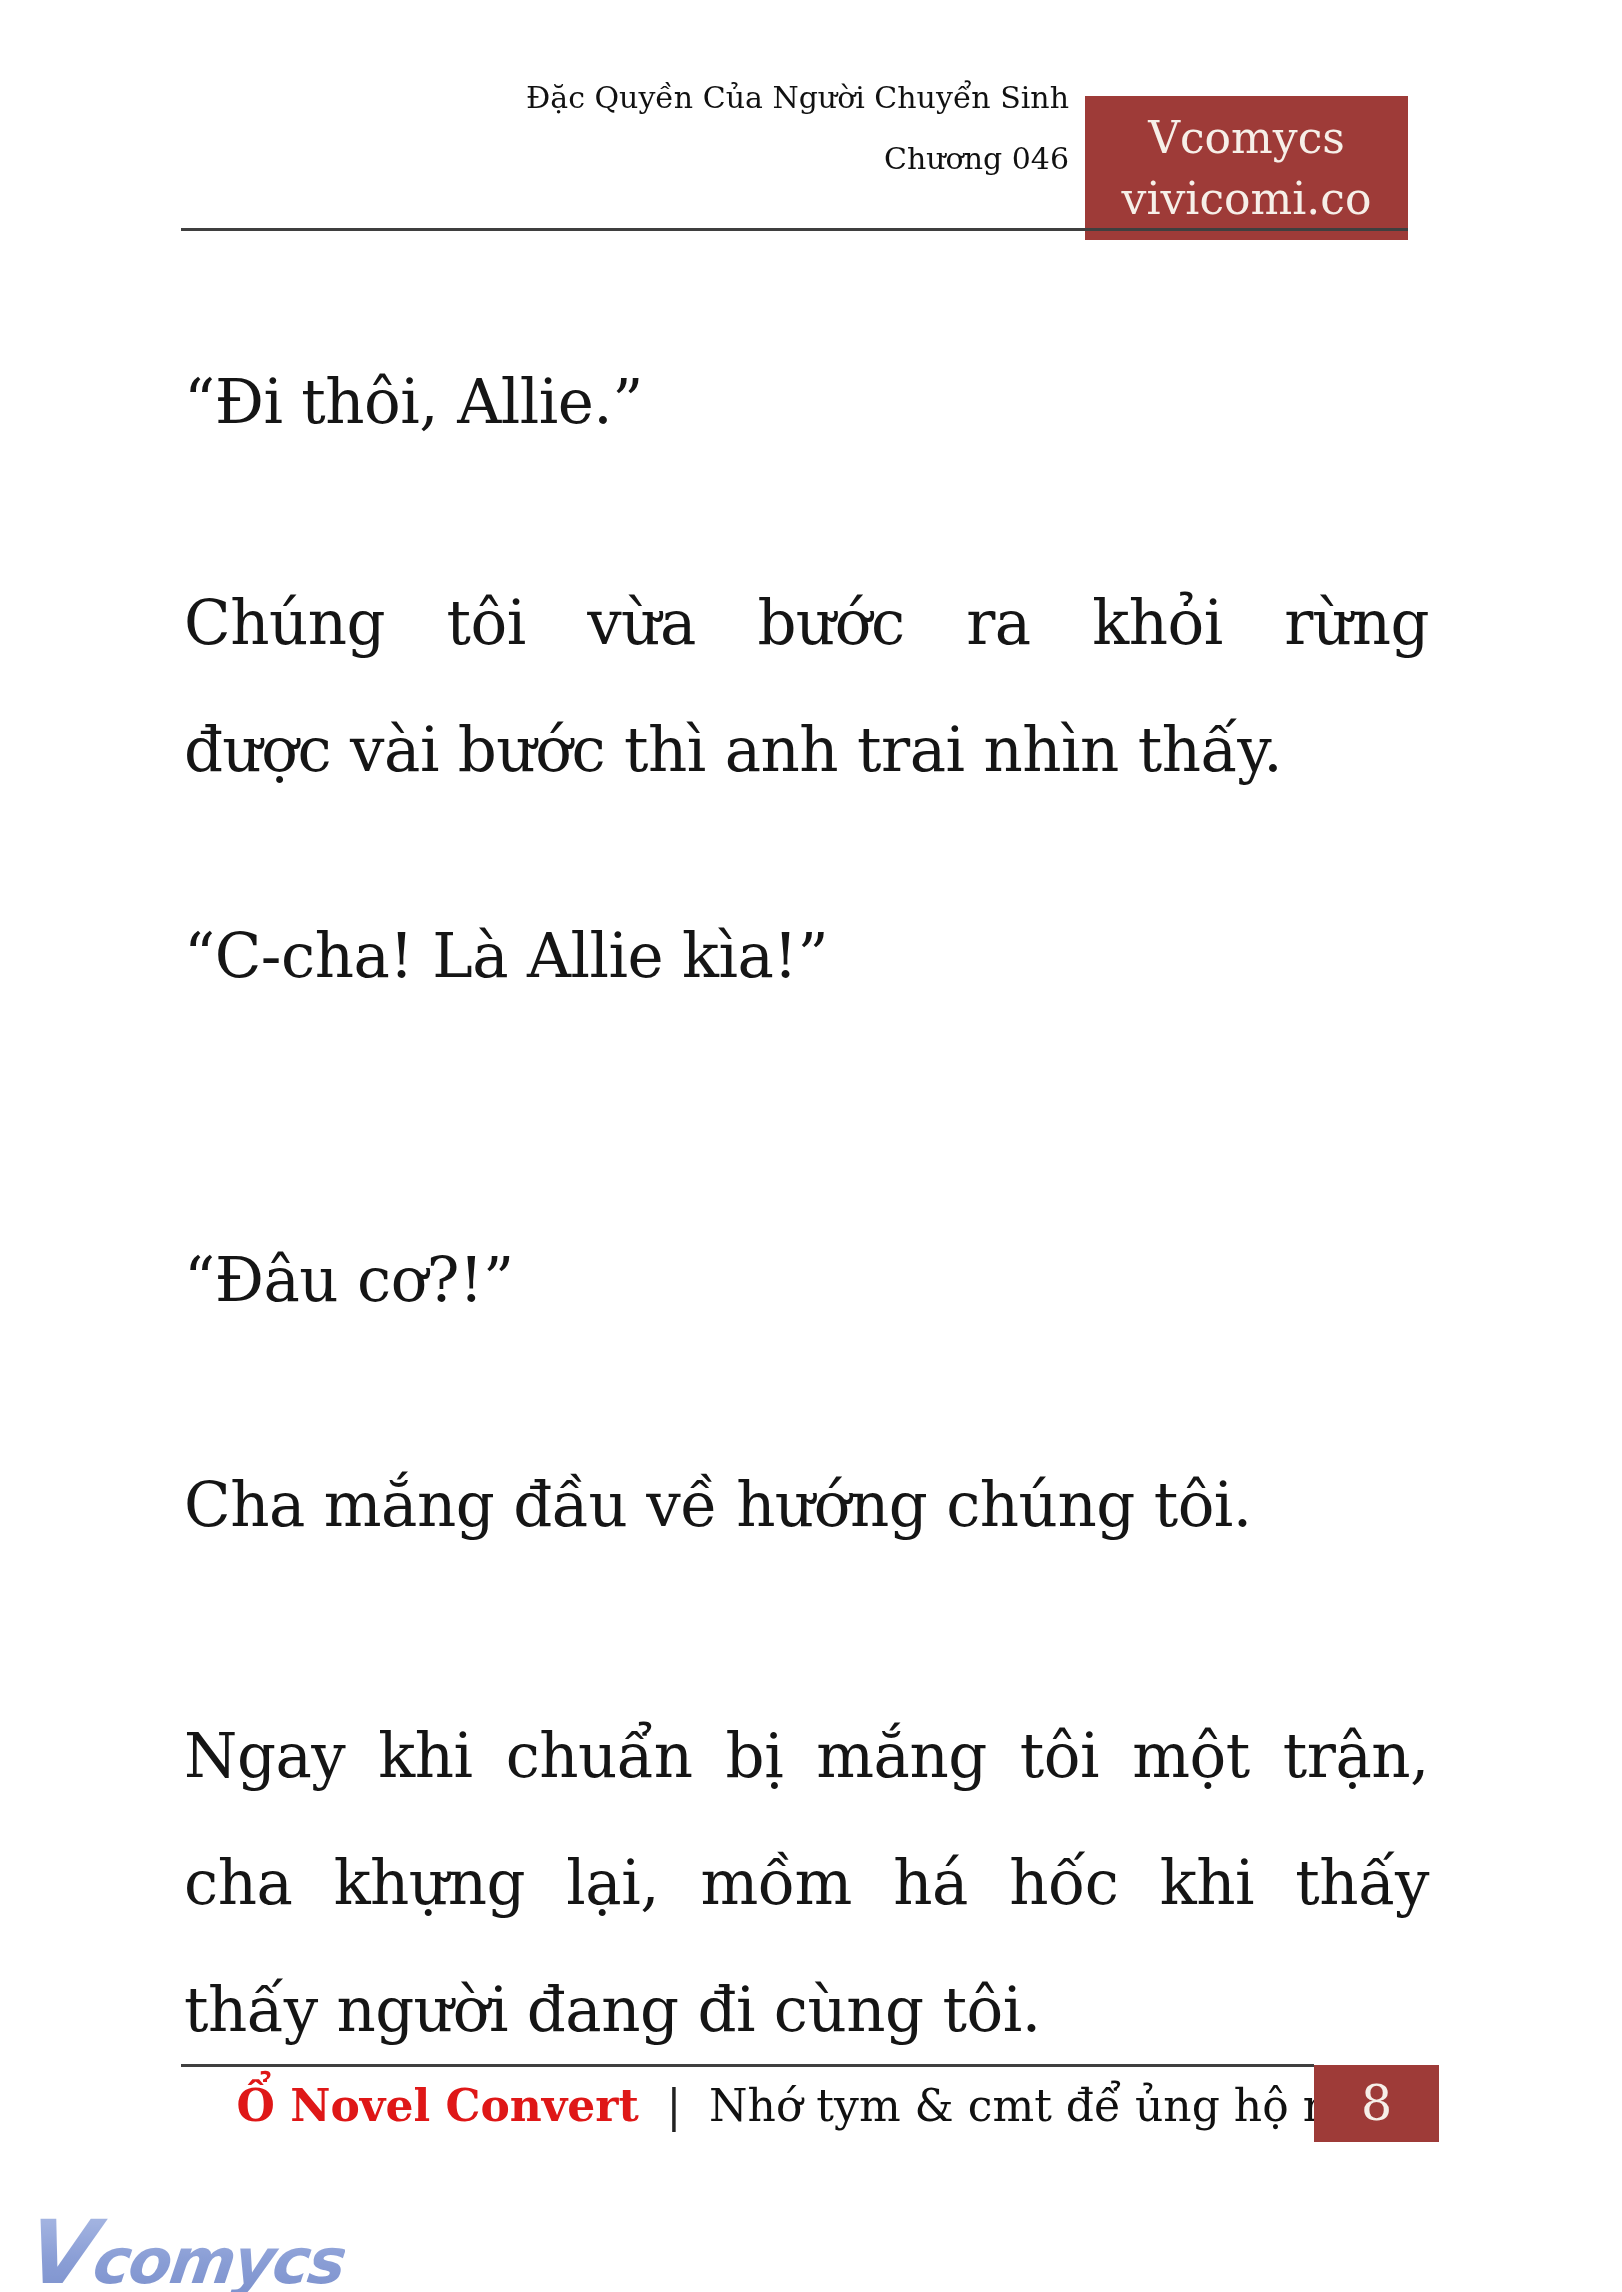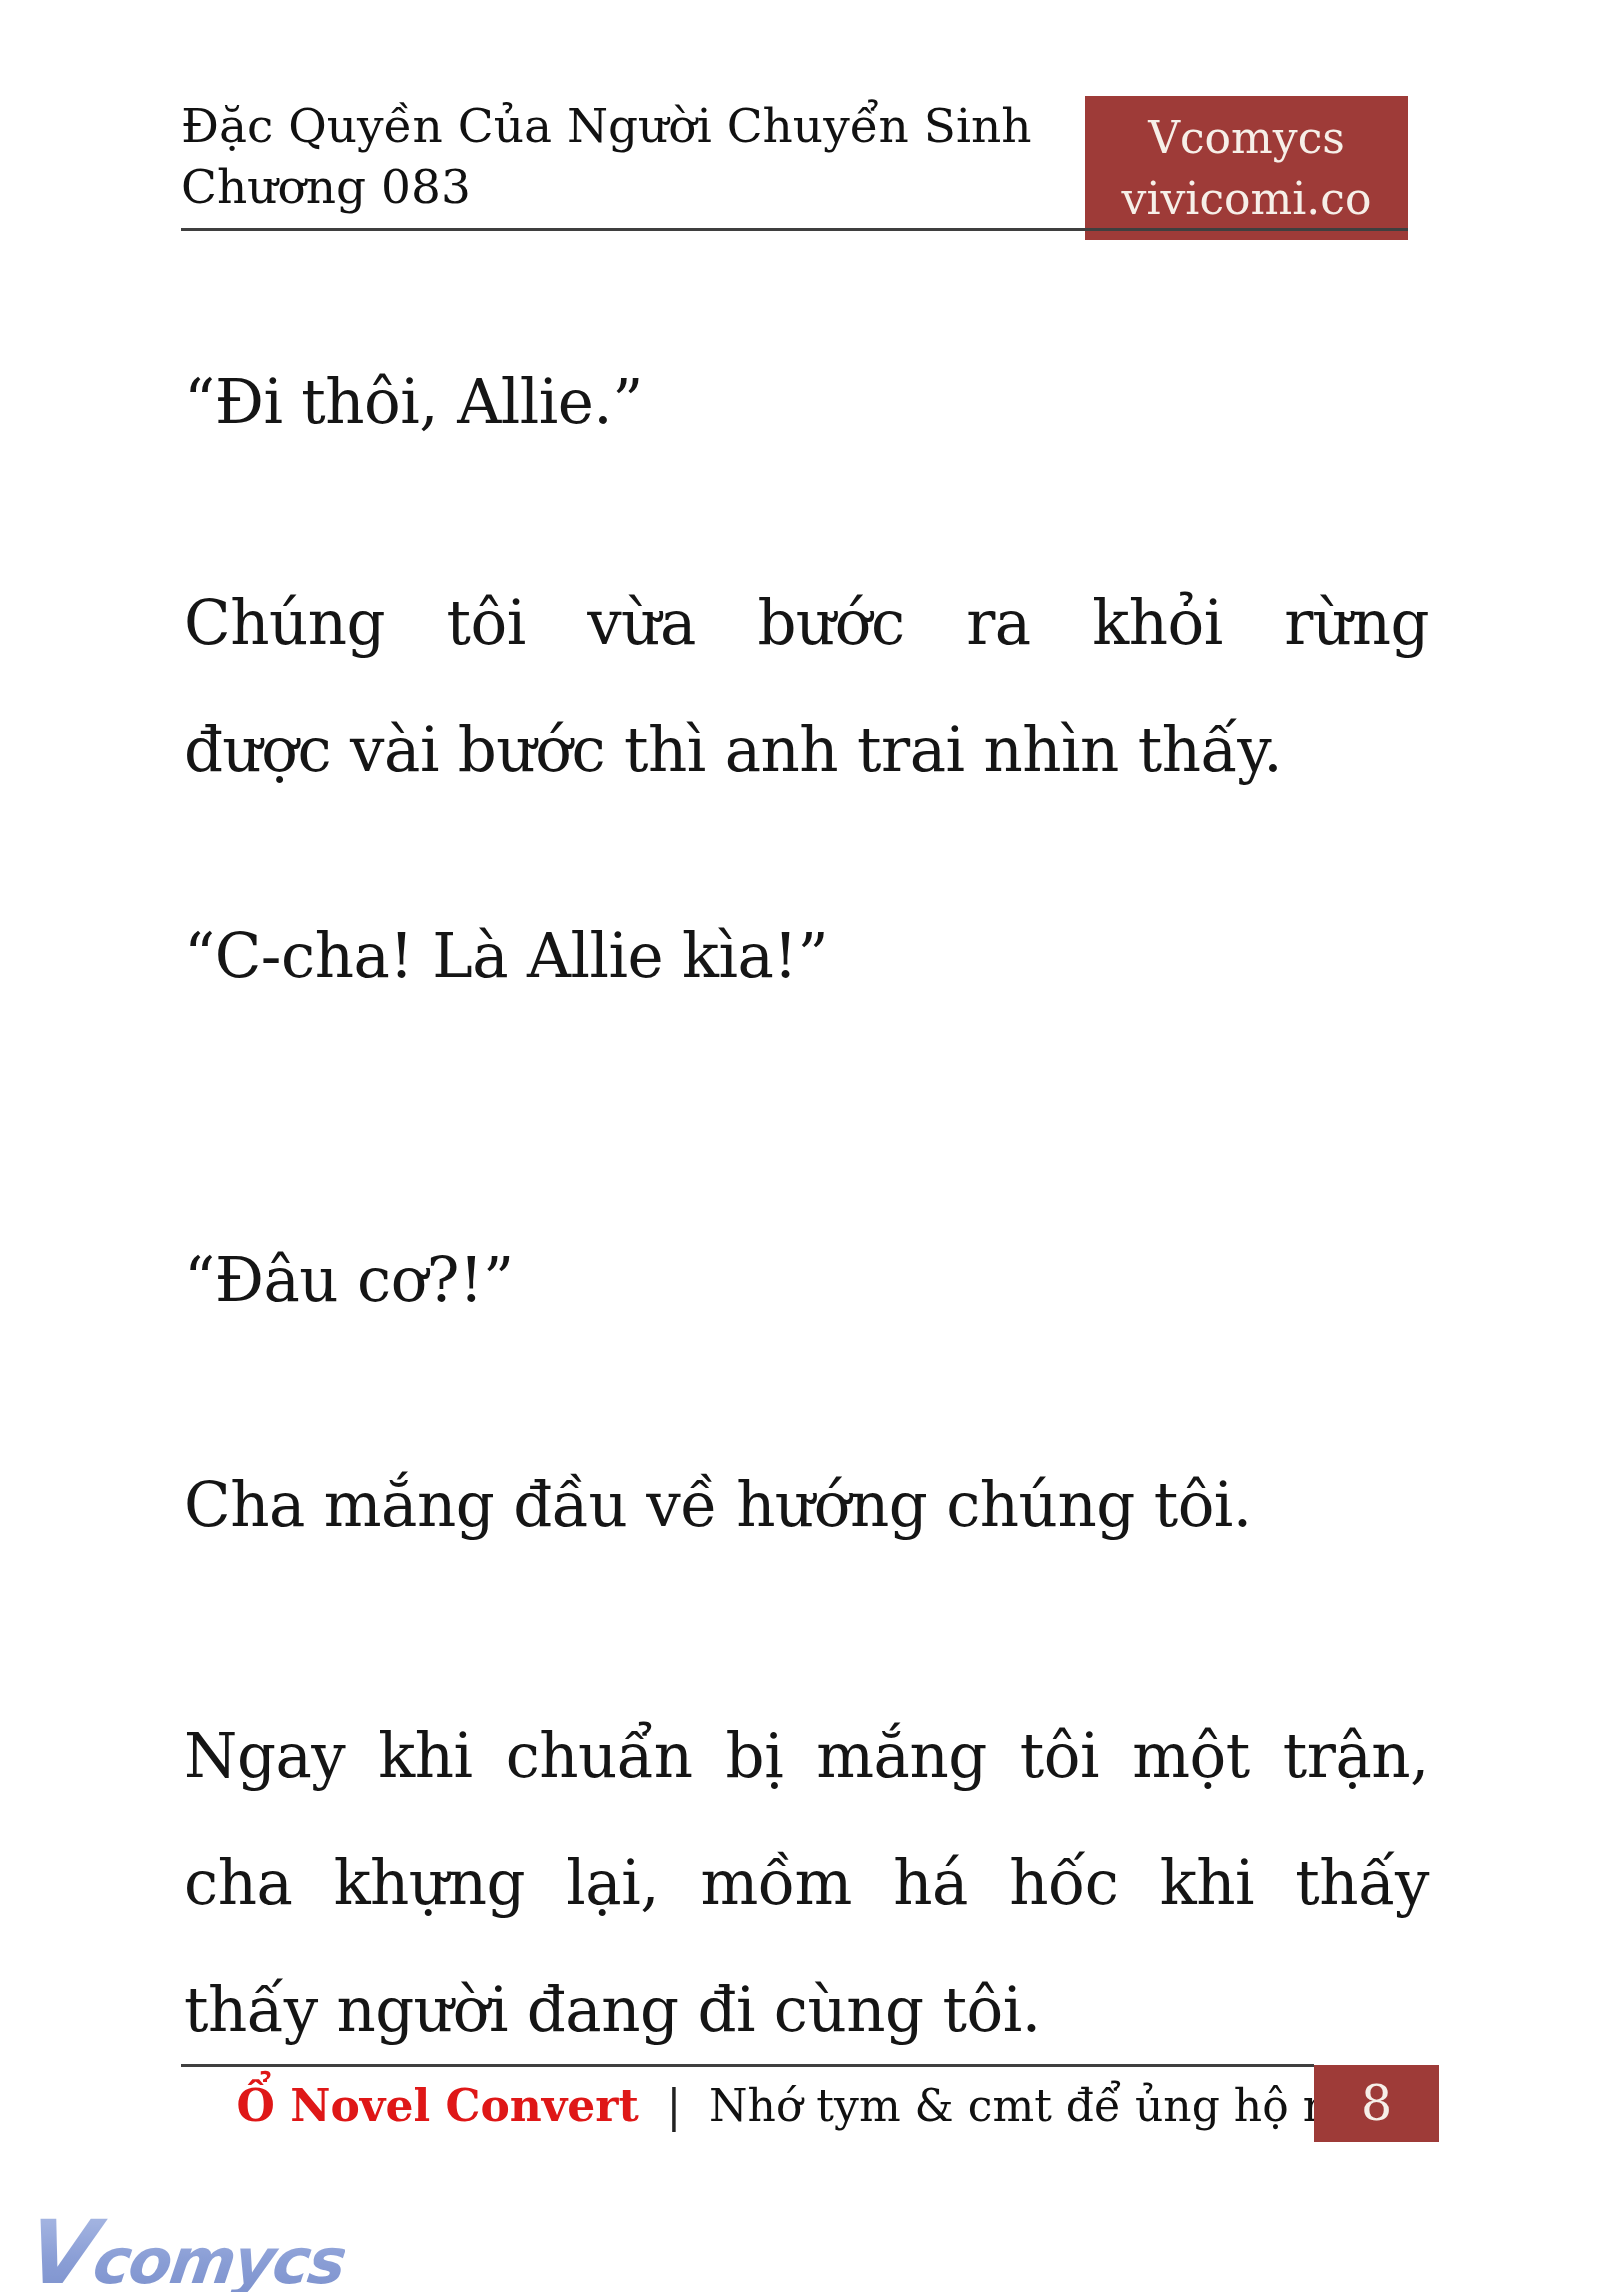--- a/index.html
+++ b/index.html
@@ -13,25 +13,25 @@
     font-family: "DejaVu Serif", "Liberation Serif", serif;
     color: #151515;
   }
 
   
   .header-title {
     position: absolute;
     top: 67px;
     left: 181px;
     width: 888px;
-    font-size: 47px;
+    text-align: right;
+    font-size: 30px;
     line-height: 61px;
     color: #111111;
     white-space: nowrap;
-    margin-top: 28px;
   }
   .site-badge {
     position: absolute;
     left: 1085px;
     top: 96px;
     width: 323px;
     height: 144px;
     background: #9e3b38;
     color: #f6efe8;
     display: flex;
@@ -125,21 +125,21 @@
   }
   .watermark::first-letter { font-size: 1.4em; }
 </style>
 </head>
 <body>
 
 <div class="page">
 
   <div class="header-title">
     <div>Đặc Quyền Của Người Chuyển Sinh</div>
-    <div>Chương 083</div>
+    <div>Chương 046</div>
   </div>
 
   <div class="site-badge">
     <div>Vcomycs</div>
     <div>vivicomi.co</div>
   </div>
 
   <div class="header-rule"></div>
 
   <div class="story">

